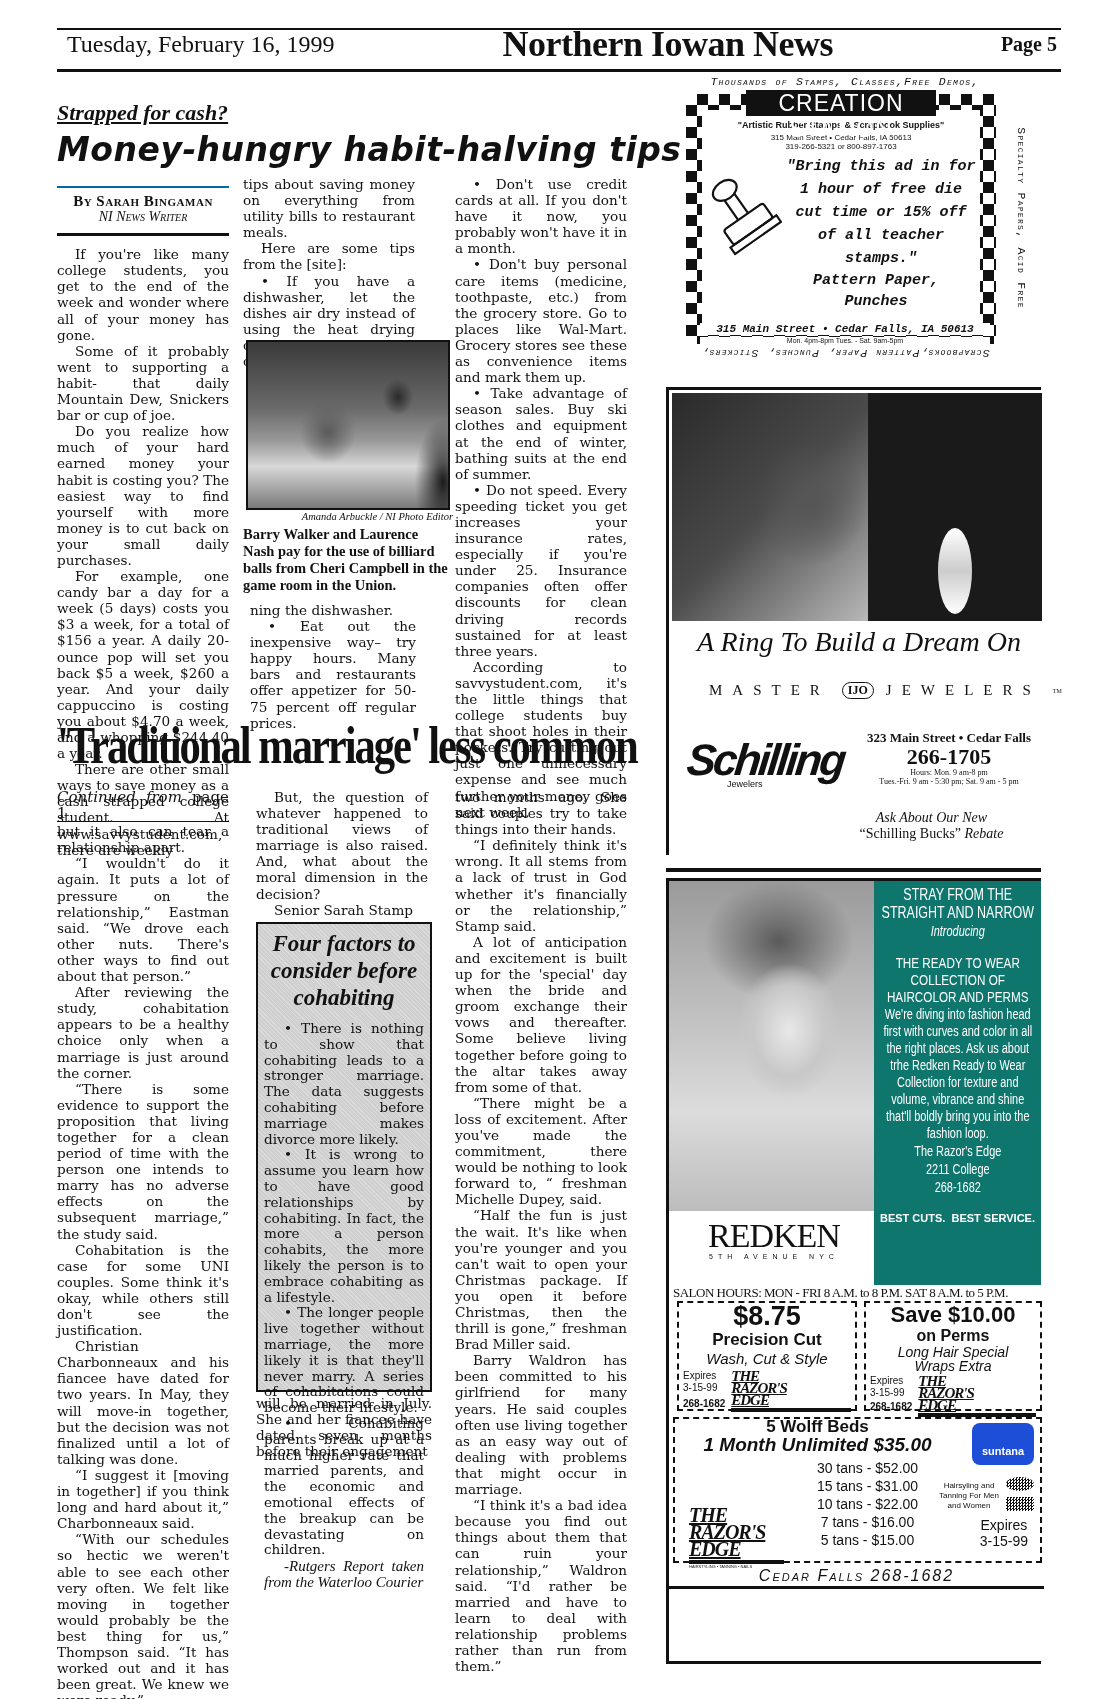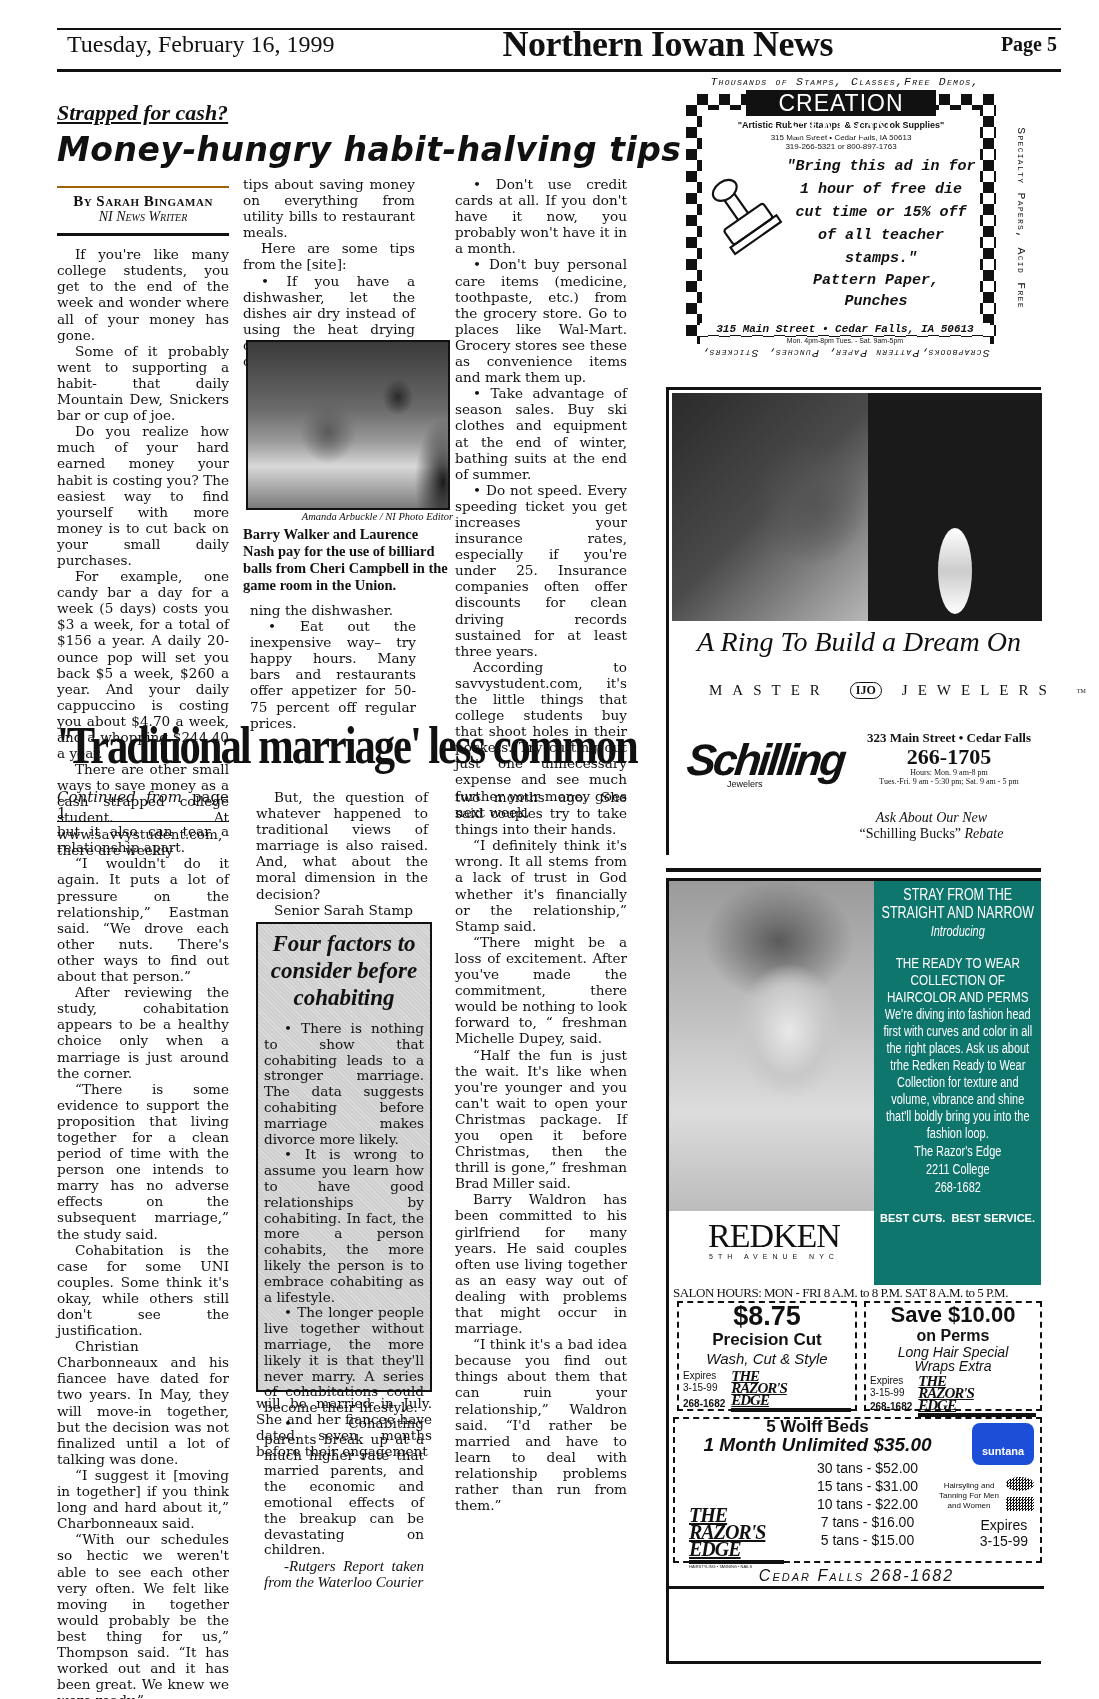--- a/index.html
+++ b/index.html
@@ -17,21 +17,21 @@
 #mast .paper{font-family:"Liberation Serif",serif;font-weight:bold;font-size:36px;letter-spacing:-0.5px}
 #mast .page{font-family:"Liberation Serif",serif;font-weight:bold;font-size:20px;padding-right:4px}
 
 
 .col{position:absolute;font-family:"DejaVu Serif",serif;font-size:13.6px;line-height:16.1px;text-align:justify;color:#111}
 .col p{text-indent:18px}
 .col p.ni{text-indent:0}
 .kicker{font-family:"Liberation Serif",serif;font-style:italic;font-weight:bold;font-size:22px;text-decoration:underline}
 .headline1{font-family:"DejaVu Sans",sans-serif;font-style:italic;font-weight:bold;font-size:33px;letter-spacing:0.5px}
 .headline2{font-family:"Liberation Serif",serif;font-weight:bold;font-size:52px;letter-spacing:-2.5px;transform:scaleX(0.82);transform-origin:left top;white-space:nowrap}
-.byline{text-align:center;border-top:2px solid #a16207;border-bottom:3px solid #111;padding:5px 0 8px}
+.byline{text-align:center;border-top:2px solid #0369a1;border-bottom:3px solid #111;padding:5px 0 8px}
 .byline .name{font-family:"Liberation Serif",serif;font-weight:bold;font-size:15px;font-variant:small-caps;letter-spacing:0.5px}
 .byline .title{font-family:"Liberation Serif",serif;font-style:italic;font-size:14px;font-variant:small-caps}
 
 .photo{position:absolute;border:2px solid #111;background:
  radial-gradient(ellipse 40px 45px at 80px 90px,#5a5a5a,transparent 70%),
  radial-gradient(ellipse 22px 26px at 150px 55px,#2a2a2a,transparent 70%),
  radial-gradient(ellipse 40px 90px at 195px 140px,#1a1a1a,transparent 70%),
  linear-gradient(180deg,#3a3a3a 0%,#6a6a6a 40%,#9a9a9a 60%,#d8d8d8 75%,#7a7a7a 100%)}
 .credit{font-family:"Liberation Serif",serif;font-style:italic;font-size:10.5px;text-align:right}
 .caption{font-family:"Liberation Serif",serif;font-weight:bold;font-size:14.5px;line-height:17px}
@@ -154,20 +154,21 @@
   </div>
 </div>
 
 <div class="col" style="left:256px;top:1395px;width:176px">
   <p class="ni">will be married in July. She and her fiancee have dated seven months before their engagement</p>
 </div>
 
 <div class="col" style="left:455px;top:789px;width:172px">
   <p class="ni">two months ago. She said couples try to take things into their hands.</p>
   <p>“I definitely think it's wrong. It all stems from a lack of trust in God whether it's financially or the relationship,” Stamp said.</p>
+  <p>A lot of anticipation and excitement is built up for the 'special' day when the bride and groom exchange their vows and thereafter. Some believe living together before going to the altar takes away from some of that.</p>
   <p>“There might be a loss of excitement. After you've made the commitment, there would be nothing to look forward to, “ freshman Michelle Dupey, said.</p>
   <p>“Half the fun is just the wait. It's like when you're younger and you can't wait to open your Christmas package. If you open it before Christmas, then the thrill is gone,” freshman Brad Miller said.</p>
   <p>Barry Waldron has been committed to his girlfriend for many years. He said couples often use living together as an easy way out of dealing with problems that might occur in marriage.</p>
   <p>“I think it's a bad idea because you find out things about them that can ruin your relationship,” Waldron said. “I'd rather be married and have to learn to deal with relationship problems rather than run from them.”</p>
 </div>
 
 <div class="abs mono" style="left:680px;top:75px;width:330px;font-size:11.5px;font-style:italic;letter-spacing:1.3px;font-variant:small-caps;text-align:center">Thousands of Stamps, Classes,Free Demos,</div>
 <div class="abs mono" style="left:598px;top:210px;width:250px;height:16px;font-size:11.5px;letter-spacing:1.3px;font-variant:small-caps;transform:rotate(-90deg);transform-origin:center;text-align:center">Die Cut Machine, Pens, Markers</div>
 <div class="abs mono" style="left:910px;top:210px;width:220px;height:16px;font-size:11.5px;letter-spacing:1.3px;font-variant:small-caps;transform:rotate(90deg);transform-origin:center;text-align:center">Specialty Papers, Acid Free</div>
 <div class="abs mono" style="left:685px;top:347px;width:320px;font-size:11.5px;font-style:italic;letter-spacing:1.2px;font-variant:small-caps;text-align:center;transform:rotate(180deg)">Scrapbooks,Pattern Paper, Punches, Stickers,</div>
@@ -198,21 +199,21 @@
 </div>
 <div class="abs handwr" style="left:700px;top:323px;width:290px;font-size:11px;text-align:center;background:#fff;z-index:3">315 Main Street • Cedar Falls, IA 50613</div>
 <div class="abs sans" style="left:700px;top:337px;width:290px;font-size:7px;text-align:center;background:#fff;z-index:3">Mon. 4pm-8pm  Tues. - Sat. 9am-5pm</div>
 
 <div class="ringad">
   <div class="ringphoto">
     <div class="inset"></div>
     <div class="diamond"></div>
   </div>
   <div class="abs script" style="left:10px;top:236px;width:360px">A Ring To Build a Dream On</div>
-  <div class="abs serif" style="left:40px;top:292px;width:330px;font-size:15px;letter-spacing:10px;display:flex;align-items:center;justify-content:flex-start;gap:20px">
+  <div class="abs serif" style="left:40px;top:292px;width:330px;font-size:15px;letter-spacing:10px;display:flex;align-items:center;justify-content:flex-start;gap:12px">
     <span>MASTER</span>
     <span style="border:1.5px solid #111;border-radius:10px;padding:0 5px;letter-spacing:0;font-weight:bold;font-size:12px">IJO</span>
     <span>JEWELERS</span>
     <span style="font-size:6px;letter-spacing:0">TM</span>
   </div>
   <div class="abs" style="left:18px;top:345px;width:135px;height:90px">
     <div class="sans" style="font-size:44px;font-weight:bold;font-style:italic;letter-spacing:-3px;transform:skewX(-6deg)">Schilling</div>
     <div class="sans" style="font-size:9px;margin-left:40px;margin-top:-6px">Jewelers</div>
   </div>
   <div class="abs serif" style="left:180px;top:340px;width:200px;text-align:center">

